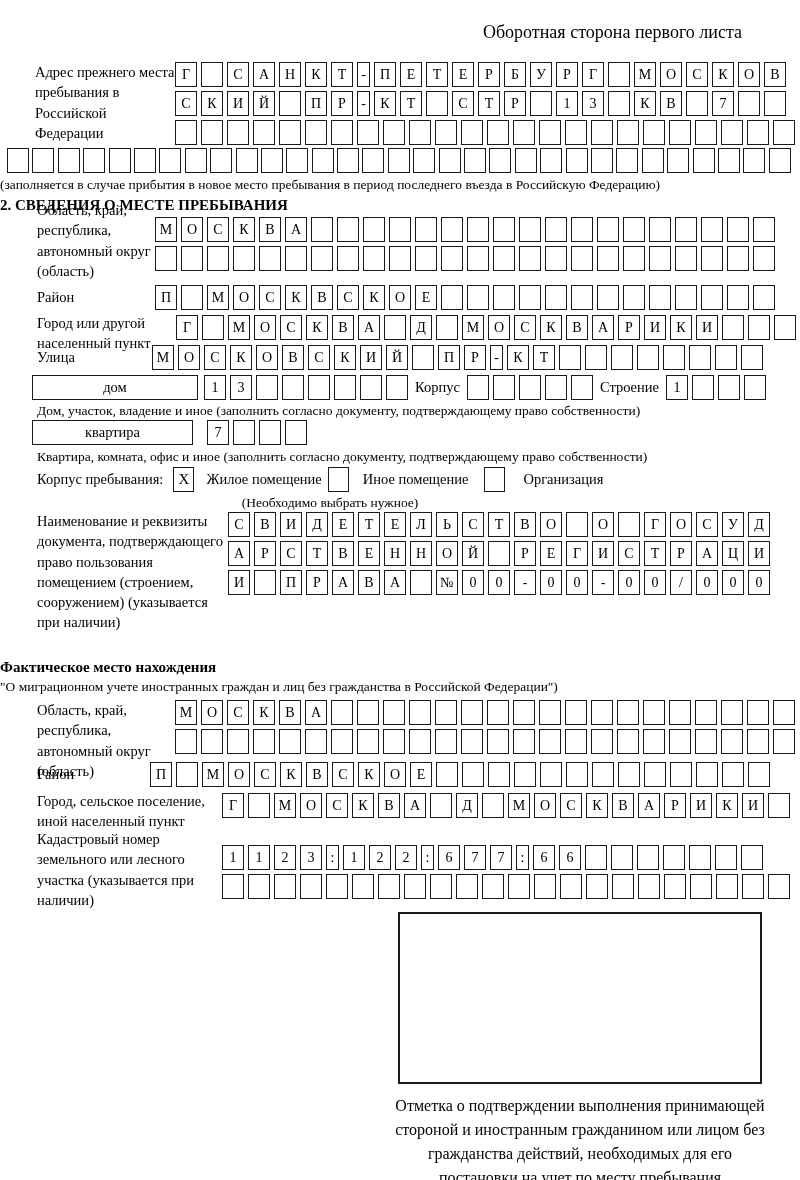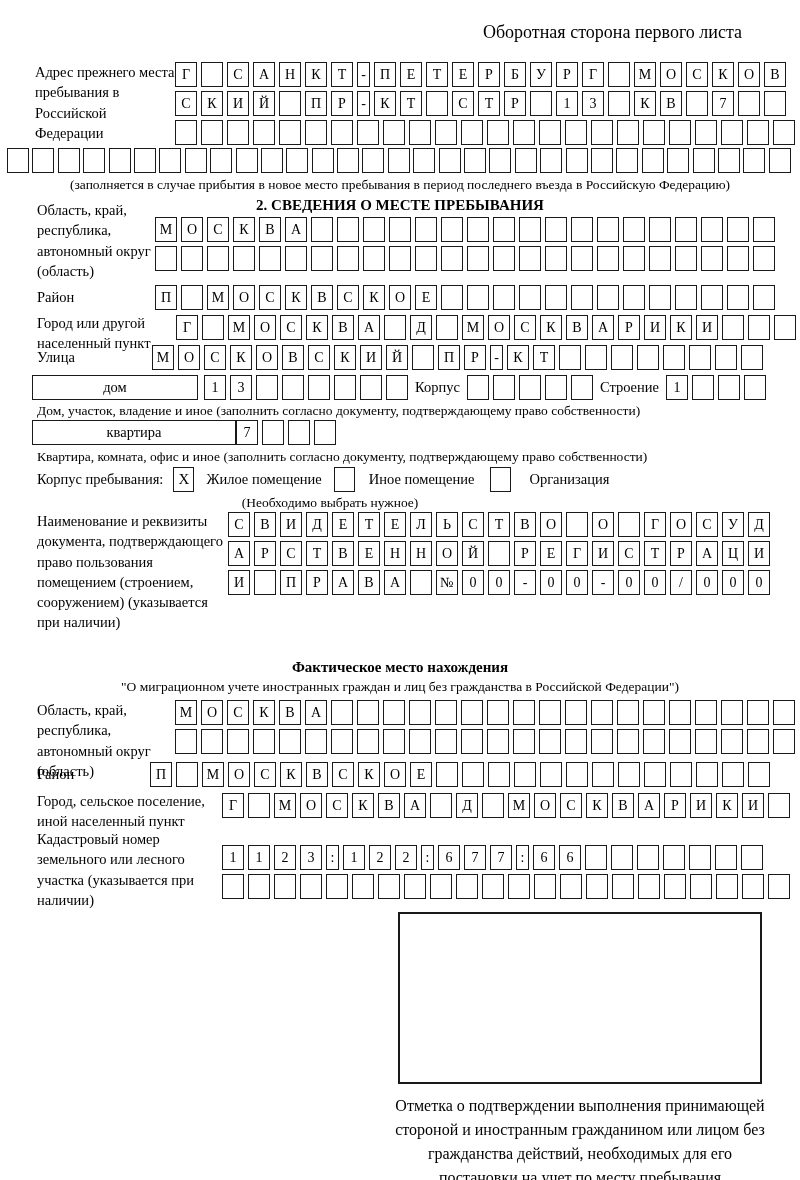--- a/index.html
+++ b/index.html
@@ -2,21 +2,21 @@
 <html><head>
 <meta charset="utf-8">
 <style>
   html,body{margin:0;padding:0;background:#fff;}
   .sheet{position:relative;width:800px;height:1180px;background:#fff;color:#000;
          font-family:"Liberation Serif","DejaVu Serif",serif;overflow:hidden;}
   .sheet > div{position:absolute;}
   .hdr{font-size:18px;}
   .flabel{font-size:14.5px;line-height:1.4;}
   .note{font-size:13.5px;}
-  .center{left:0;right:0;text-align:center;}
+  .center{left:0;right:0;text-align:left;}
   .stitle{font-size:15px;font-weight:bold;}
   .cells{display:flex;gap:4px;}
   .vstack{display:flex;flex-direction:column;gap:4px;}
   .cell{box-sizing:border-box;flex:none;width:22px;height:25px;border:1.6px solid #1a1a1a;
         display:flex;align-items:center;justify-content:center;font-size:14px;background:#fff;}
   .cell.sep{width:13px;}
   .tight{gap:3.4px;}
   .wbox{box-sizing:border-box;height:25px;border:1.6px solid #1a1a1a;display:flex;
         align-items:center;justify-content:center;font-size:14.5px;flex:none;}
   .hrow{display:flex;align-items:center;}
@@ -316,34 +316,34 @@
     <div class="cells">
         <span class="cell filled">1</span>
         <span class="cell"></span>
         <span class="cell"></span>
         <span class="cell"></span>
       </div>
   </div>
   <div class="note" style="top:403px;left:37px">Дом, участок, владение и иное (заполнить согласно документу, подтверждающему право собственности)</div>
 
   <div class="hrow" style="top:420px;left:32px">
-    <div class="wbox" style="width:204px;margin-right:0">квартира</div>
+    <div class="wbox" style="width:161px;margin-right:14px">квартира</div>
     <div class="cells">
         <span class="cell filled">7</span>
         <span class="cell"></span>
         <span class="cell"></span>
         <span class="cell"></span>
       </div>
   </div>
   <div class="note" style="top:449px;left:37px">Квартира, комната, офис и иное (заполнить согласно документу, подтверждающему право собственности)</div>
 
   <div class="stay" style="top:467px;left:37px">
     <span class="inl-label" style="margin:0 10px 0 0">Корпус пребывания:</span>
     <span class="chk">X</span>
-    <span class="inl-label" style="margin:0 12px 0 12px">Жилое помещение</span>
+    <span class="inl-label" style="margin:0 6px 0 12px">Жилое помещение</span>
     <span class="chk"></span>
     <span class="inl-label" style="margin:0 16px 0 14px">Иное помещение</span>
     <span class="chk"></span>
     <span class="inl-label" style="margin:0 12px 0 18px">Организация</span>
   </div>
   <div class="note" style="top:495px;left:0;width:660px;text-align:center">(Необходимо выбрать нужное)</div>
 
   <div class="flabel" style="top:511px;left:37px;width:192px">Наименование и реквизиты документа, подтверждающего право пользования помещением (строением, сооружением) (указывается при наличии)</div>
   <div class="vstack" style="top:512px;left:228px">
     <div class="cells">

